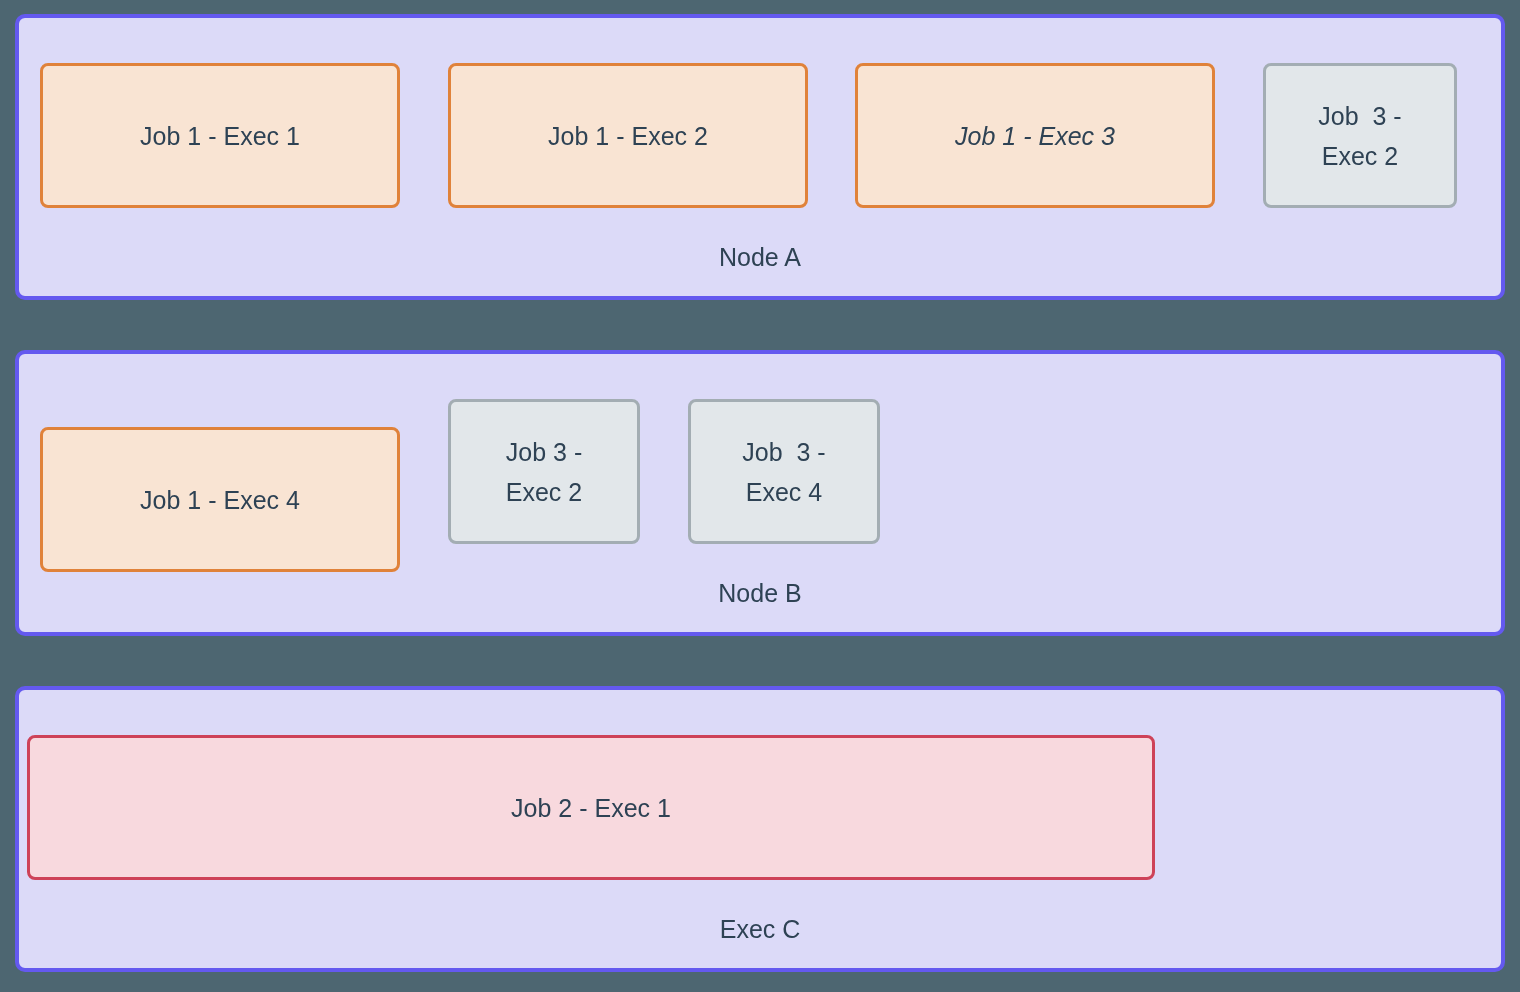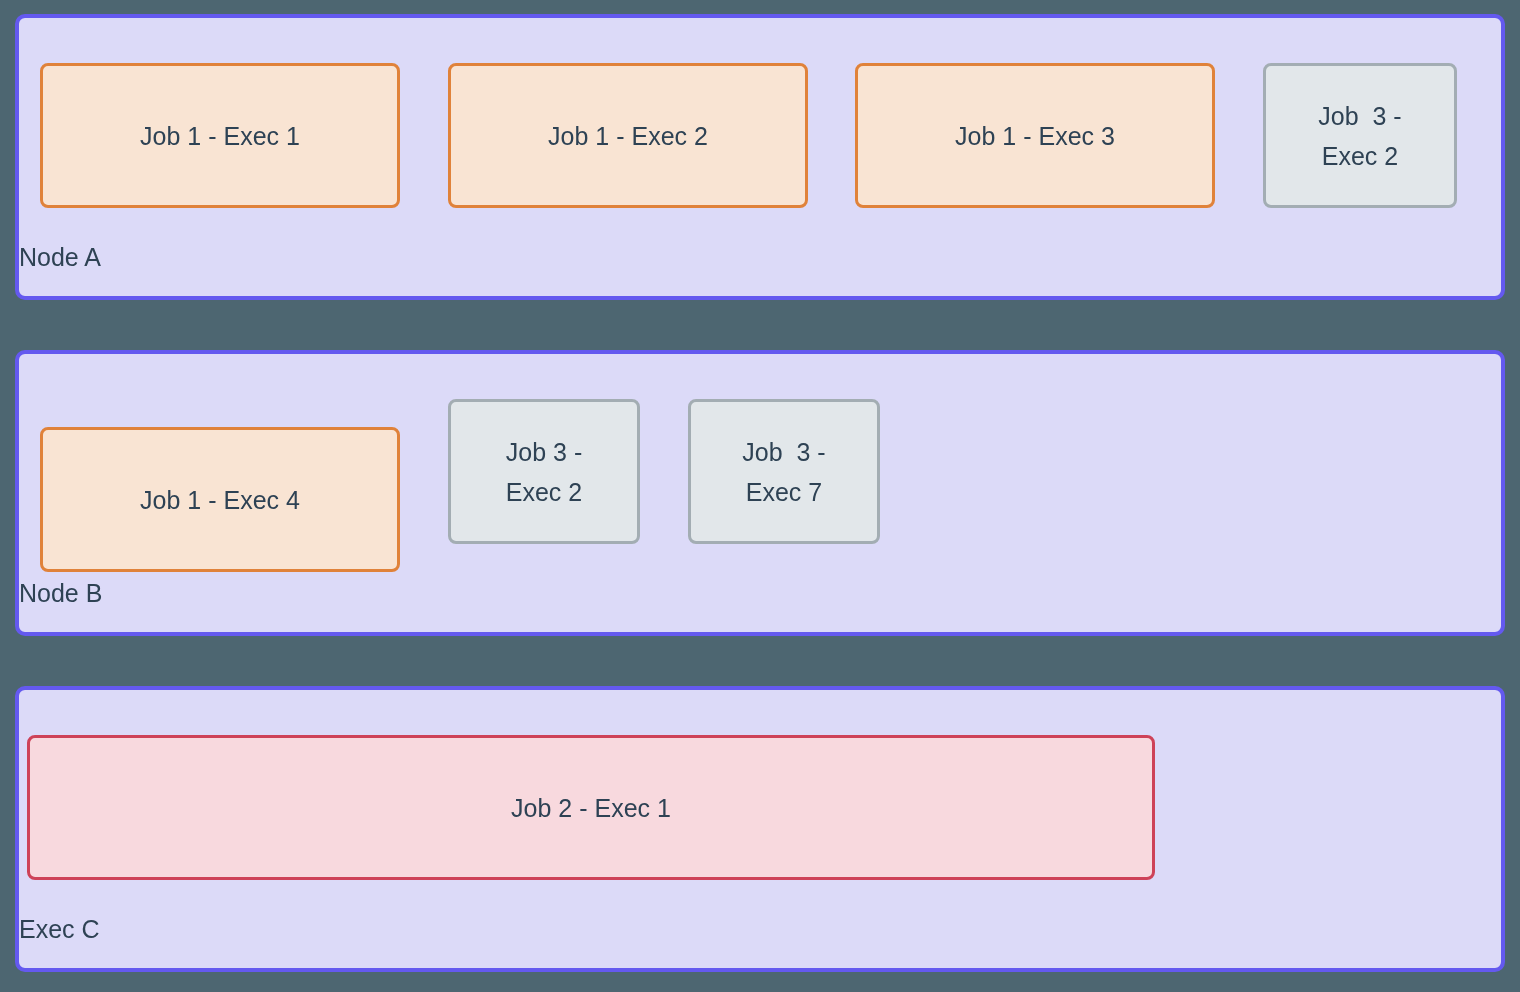--- a/index.html
+++ b/index.html
@@ -57,28 +57,29 @@
   }
   .exec.job2 {
     background: #f8d9de;
     border-color: #ce4258;
   }
   .node-label {
     position: absolute;
     left: 0;
     right: 0;
     bottom: 26px;
+    text-align: center;
     font-size: 25px;
     line-height: 1;
     color: #2e4254;
   }
   
   .a-e1 { left: 21px;   width: 360px; }
   .a-e2 { left: 429px;  width: 360px; }
-  .a-e3 { left: 836px;  width: 360px; }
+  .a-e3 { left: 836px;  width: 360px; font-style: italic; }
   .a-e4 { left: 1244px; width: 194px; }
   
   .b-e1 { left: 21px;   width: 360px; margin-top: 28px; }
   .b-e2 { left: 429px;  width: 192px; }
   .b-e3 { left: 669px;  width: 192px; }
   
   .c-e1 { left: 8px;   width: 1128px; }
 </style>
 </head>
 <body>
@@ -105,21 +106,21 @@
   <section class="node node-b">
     <div class="exec job1 b-e1">
       <div class="line">Job 1 - Exec 4</div>
     </div>
     <div class="exec job3 b-e2">
       <div class="line">Job 3 -</div>
       <div class="line">Exec 2</div>
     </div>
     <div class="exec job3 b-e3">
       <div class="line">Job  3 -</div>
-      <div class="line">Exec 7</div>
+      <div class="line">Exec 4</div>
     </div>
     <div class="node-label">Node B</div>
   </section>
 
   <section class="node node-c">
     <div class="exec job2 c-e1">
       <div class="line">Job 2 - Exec 1</div>
     </div>
     <div class="node-label">Exec C</div>
   </section>

